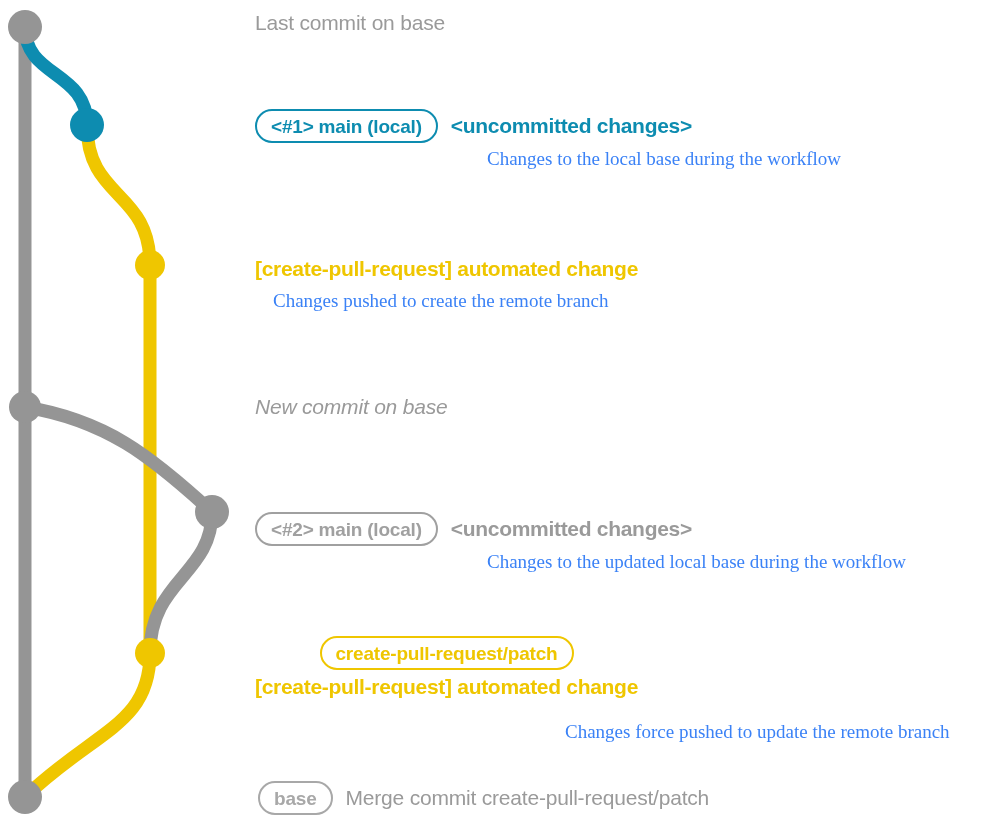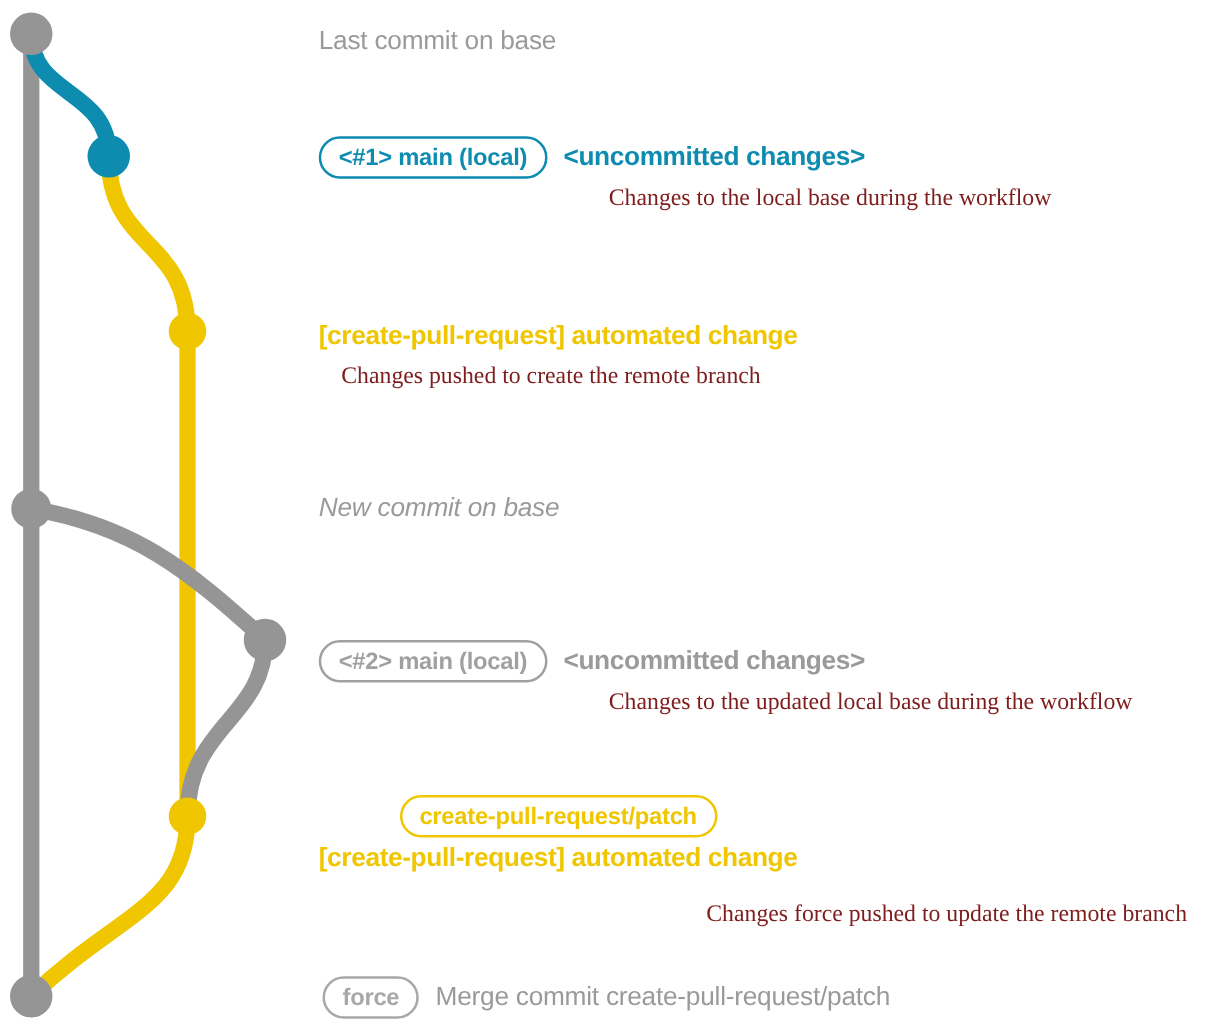--- a/index.html
+++ b/index.html
@@ -67,21 +67,21 @@
     font-size: 21px;
     letter-spacing: -0.2px;
     color: #9a9a9a;
     white-space: nowrap;
   }
 
   
   .desc {
     font-family: "Liberation Serif", serif;
     font-size: 19px;
-    color: #7f1d1d;
+    color: #3b82f6;
     white-space: nowrap;
     line-height: 1.1;
   }
 
   .gap { width: 13px; flex: none; }
 </style>
 </head>
 <body>
 
 <svg id="graph-svg" viewBox="0 0 981 827" aria-hidden="true">
@@ -100,21 +100,21 @@
 
   <circle cx="25" cy="27" r="17" fill="#959595"></circle>
   <circle cx="87" cy="125" r="17" fill="#0d8cb0"></circle>
   <circle cx="150" cy="265" r="15" fill="#efc600"></circle>
   <circle cx="25" cy="407" r="16" fill="#959595"></circle>
   <circle cx="212" cy="512" r="17" fill="#959595"></circle>
   <circle cx="150" cy="653" r="15" fill="#efc600"></circle>
   <circle cx="25" cy="797" r="17" fill="#959595"></circle>
 </svg>
 
-<div class="row" style="left:255px; top:11px;margin-top:10px;">
+<div class="row" style="left:255px; top:11px;">
   <div class="subject-standalone">Last commit on base</div>
 </div>
 
 <div class="row" style="left:255px; top:109px; flex-direction:column;justify-content:center;">
   <div style="display:flex; align-items:center;">
     <span class="badge teal">&lt;#1&gt; main (local)</span>
     <span class="gap"></span>
     <span class="subject teal">&lt;uncommitted changes&gt;</span>
   </div>
   <div class="desc" style="margin-left:232px; margin-top:6px;">Changes to the local base during the workflow</div>
@@ -141,16 +141,16 @@
 <div class="row" style="left:255px; top:636px; flex-direction:column;">
   <div style="display:flex; align-items:center;flex-direction:column;">
     <span class="badge yellow">create-pull-request/patch</span>
     <span class="gap"></span>
     <span class="subject yellow">[create-pull-request] automated change</span>
   </div>
   <div class="desc" style="margin-left:310px; margin-top:18px;">Changes force pushed to update the remote branch</div>
 </div>
 
 <div class="row" style="left:258px; top:781px; align-items:center;">
-  <span class="badge graydark">force</span>
+  <span class="badge graydark">base</span>
   <span class="gap"></span>
   <span class="subject-standalone">Merge commit create-pull-request/patch</span>
 </div>
 
 </body></html>

